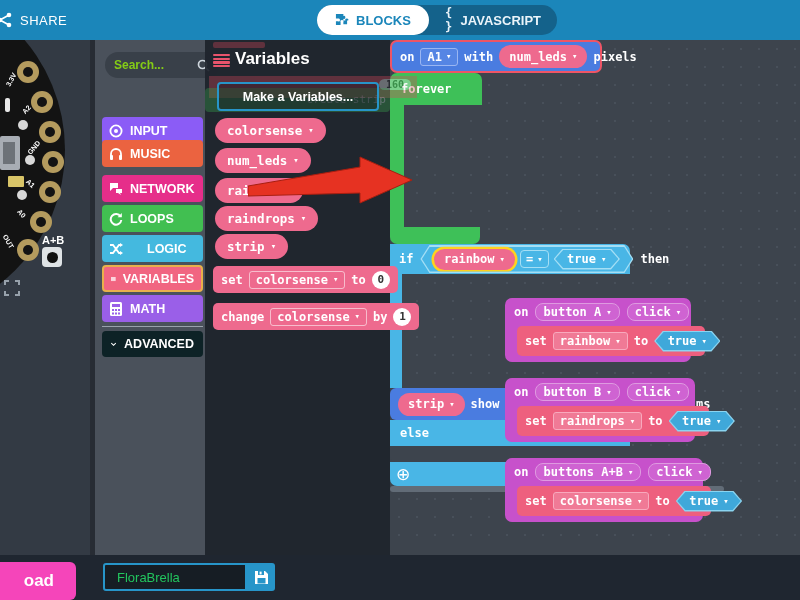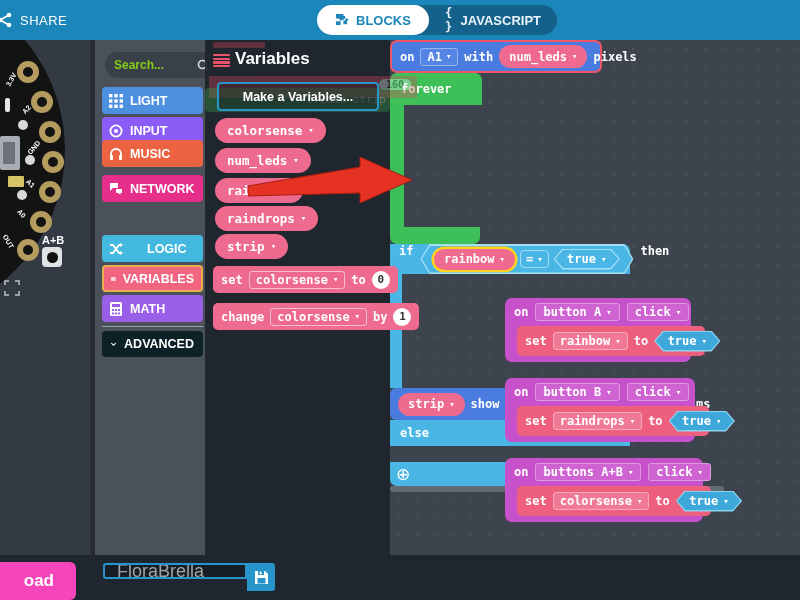--- a/index.html
+++ b/index.html
@@ -68,21 +68,21 @@
                border-radius:7px;display:flex;align-items:center;gap:6px;padding:0 8px;box-sizing:border-box;cursor:grab}
   .bluedd{border:1px solid #9ab6f2;border-radius:3px;background:#5585e4;padding:1px 6px;display:inline-flex;align-items:center;gap:4px}
   .inpill{background:#ee6a8e;border-radius:12px;height:23px;display:inline-flex;align-items:center;gap:5px;padding:0 10px}
 
   #forever-top{left:5px;top:97px;width:92px;height:32px;background:#3ec058;border-radius:7px 7px 0 0;
                display:flex;align-items:center;padding:0 11px;box-sizing:border-box;cursor:grab}
   #forever-spine{left:5px;top:129px;width:14px;height:122px;background:#3ec058}
   #forever-bot{left:5px;top:251px;width:90px;height:17px;background:#3ec058;border-radius:0 0 7px 7px}
 
   #if-header{left:19px;top:129px;width:240px;height:30px;background:#49b6e6;border-radius:0 7px 0 0;
-             display:flex;gap:7px;padding:0 9px;box-sizing:border-box;cursor:grab}
+             display:flex;align-items:center;gap:7px;padding:0 9px;box-sizing:border-box;cursor:grab}
   #if-spine{left:19px;top:159px;width:12px;height:114px;background:#49b6e6}
   #else-row{left:19px;top:191px;width:240px;height:26px;background:#49b6e6;display:flex;align-items:center;
             justify-content:space-between;padding:0 10px;box-sizing:border-box}
   #if-slot{left:31px;top:217px;width:222px;height:16px;background:#3d444d;border-radius:0 0 0 5px}
   #if-bot{left:19px;top:233px;width:236px;height:24px;background:#49b6e6;border-radius:0 0 7px 7px;
           display:flex;align-items:center;padding:0 6px;box-sizing:border-box}
   .iconcircle{color:#fff;font-size:17px;line-height:1;cursor:pointer;font-family:"DejaVu Sans",sans-serif}
 
   .hexo{clip-path:polygon(9px 0,calc(100% - 9px) 0,100% 50%,calc(100% - 9px) 100%,9px 100%,0 50%);
         background:#a5dff5;padding:1.5px;display:inline-flex}
@@ -95,39 +95,39 @@
   #show-block{left:31px;top:159px;width:292px;height:32px;background:#4a7ce0;border-radius:6px;
               display:flex;align-items:center;gap:6px;padding:0 8px;box-sizing:border-box;cursor:grab}
   #anim-preview{width:44px;height:24px;background:#2b3c9e;border-radius:4px;display:flex;align-items:center;
                 justify-content:center;gap:3px;cursor:pointer}
   .whitepill{background:#fff;color:#333;border-radius:11px;height:21px;display:inline-flex;align-items:center;
              gap:4px;padding:0 9px;font-weight:bold;font-size:11.5px}
   .whitepill .arrowglyph{color:#333}
 
   .event{background:#c751cb;border-radius:7px;position:absolute;cursor:grab}
   .event .hdr{display:flex;align-items:center;gap:7px;padding:5px 9px}
-  .mgdd{border:1px solid #de9ae0;border-radius:3px;background:#cf63d2;padding:1px 7px;display:inline-flex;align-items:center;gap:5px}
+  .mgdd{border:1px solid #de9ae0;border-radius:8px;background:#cf63d2;padding:1px 7px;display:inline-flex;align-items:center;gap:5px}
   .setblk{position:absolute;background:#ee5f7e;border-radius:5px;height:30px;display:flex;align-items:center;
           gap:6px;padding:0 8px;box-sizing:border-box;cursor:grab}
   .pinkdd{border:1px solid #f8a9bd;border-radius:3px;background:#f07a96;padding:1px 6px;display:inline-flex;align-items:center;gap:5px}
   .hexob{clip-path:polygon(9px 0,calc(100% - 9px) 0,100% 50%,calc(100% - 9px) 100%,9px 100%,0 50%);
          background:#8ad4f0;padding:1.5px;display:inline-flex}
 
   #hscroll{left:72px;top:503px;width:334px;height:6px;background:#626c77;border-radius:3px;cursor:pointer}
 
   
   #red-arrow{left:248px;top:152px;z-index:30;pointer-events:none}
 
   
   #footer{left:0;top:555px;width:800px;height:45px;background:#1f2630}
   #dl-btn{left:-18px;top:7px;width:94px;height:38px;background:#f545ba;border-radius:6px;color:#fff;
           font-weight:bold;font-size:17px;display:flex;align-items:center;justify-content:flex-end;
           padding-right:22px;box-sizing:border-box;cursor:pointer}
-  #proj{left:103px;top:8px;width:144px;height:16px;background:#161d24;border:2px solid #2795c9;
-        border-radius:3px 0 0 3px;box-sizing:border-box;color:#a3a3a3;font-size:18px;
+  #proj{left:103px;top:8px;width:144px;height:28px;background:#161d24;border:2px solid #2795c9;
+        border-radius:3px 0 0 3px;box-sizing:border-box;color:#22c55e;font-size:13px;
         font-family:"Liberation Sans",sans-serif;padding:0 0 0 12px;outline:none}
   #save-btn{left:247px;top:8px;width:28px;height:28px;background:#2795c9;border-radius:0 3px 3px 0;
             display:flex;align-items:center;justify-content:center;cursor:pointer}
 </style>
 </head>
 <body>
 
 <div id="header" class="abs">
   <div id="share" class="abs">
     <svg width="16" height="16" viewBox="0 0 16 16" style="margin-left:-5px">
@@ -204,36 +204,20 @@
 
 <div id="toolbox" class="abs">
   <div id="search" class="abs">
     <span>Search...</span>
     <svg width="13" height="13" viewBox="0 0 13 13">
       <circle cx="5.5" cy="5.5" r="4" fill="none" stroke="#cfd6dd" stroke-width="1.7"></circle>
       <path d="M8.5 8.5l3.5 3.5" stroke="#cfd6dd" stroke-width="1.7"></path>
     </svg>
   </div>
 
-  <div class="cat abs" style="top: 47px; background: rgb(77, 144, 224);">
-    <svg width="14" height="14" viewBox="0 0 14 14">
-        <g fill="#fff">
-          <rect x="0" y="0" width="3.4" height="3.4"></rect>
-          <rect x="5.3" y="0" width="3.4" height="3.4"></rect>
-          <rect x="10.6" y="0" width="3.4" height="3.4"></rect>
-          <rect x="0" y="5.3" width="3.4" height="3.4"></rect>
-          <rect x="5.3" y="5.3" width="3.4" height="3.4"></rect>
-          <rect x="10.6" y="5.3" width="3.4" height="3.4"></rect>
-          <rect x="0" y="10.6" width="3.4" height="3.4"></rect>
-          <rect x="5.3" y="10.6" width="3.4" height="3.4"></rect>
-          <rect x="10.6" y="10.6" width="3.4" height="3.4"></rect>
-        </g>
-      </svg>
-    <span>LIGHT</span>
-  </div>
   <div class="cat abs" style="top: 77px; background: #8b5cf6;">
     <svg width="14" height="14" viewBox="0 0 14 14">
         <circle cx="7" cy="7" r="5.6" fill="none" stroke="#fff" stroke-width="1.8"></circle>
         <circle cx="7" cy="7" r="2" fill="#fff"></circle>
       </svg>
     <span>INPUT</span>
   </div>
   <div class="cat abs" style="top: 100px; background: rgb(235, 99, 64);">
     <svg width="14" height="14" viewBox="0 0 14 14">
         <path d="M2 11V7a5 5 0 0 1 10 0v4" fill="none" stroke="#fff" stroke-width="1.8"></path>
@@ -241,20 +225,27 @@
         <rect x="10" y="8" width="3" height="5" rx="1" fill="#fff"></rect>
       </svg>
     <span>MUSIC</span>
   </div>
   <div class="cat abs" style="top: 135px; background: rgb(230, 46, 138);">
     <svg width="14" height="14" viewBox="0 0 14 14">
         <path d="M1 1h8v5H4L1 9z" fill="#fff"></path>
         <path d="M7 7h6v4h-2l1 2-3-2H7z" fill="#fff"></path>
       </svg>
     <span>NETWORK</span>
+  </div>
+  <div class="cat abs" style="top: 165px; background: rgb(65, 191, 81);">
+    <svg width="14" height="14" viewBox="0 0 14 14">
+        <path d="M11.5 4.5A5.3 5.3 0 1 0 12.3 8" fill="none" stroke="#fff" stroke-width="2"></path>
+        <path d="M12.8 1v4.2H8.6z" fill="#fff"></path>
+      </svg>
+    <span>LOOPS</span>
   </div>
   <div class="cat abs" style="top: 195px; background: rgb(68, 185, 223); gap: 24px;">
     <svg width="14" height="14" viewBox="0 0 14 14">
         <path d="M1 3h3l6 8h2M1 11h3l6-8h2" fill="none" stroke="#fff" stroke-width="1.8"></path>
         <path d="M11 1l3 2-3 2zM11 9l3 2-3 2z" fill="#fff"></path>
       </svg>
     <span>LOGIC</span>
   </div>
   <div class="cat selected abs" style="top: 225px; background: rgb(241, 101, 129);">
     <svg width="14" height="12" viewBox="0 0 14 12">

